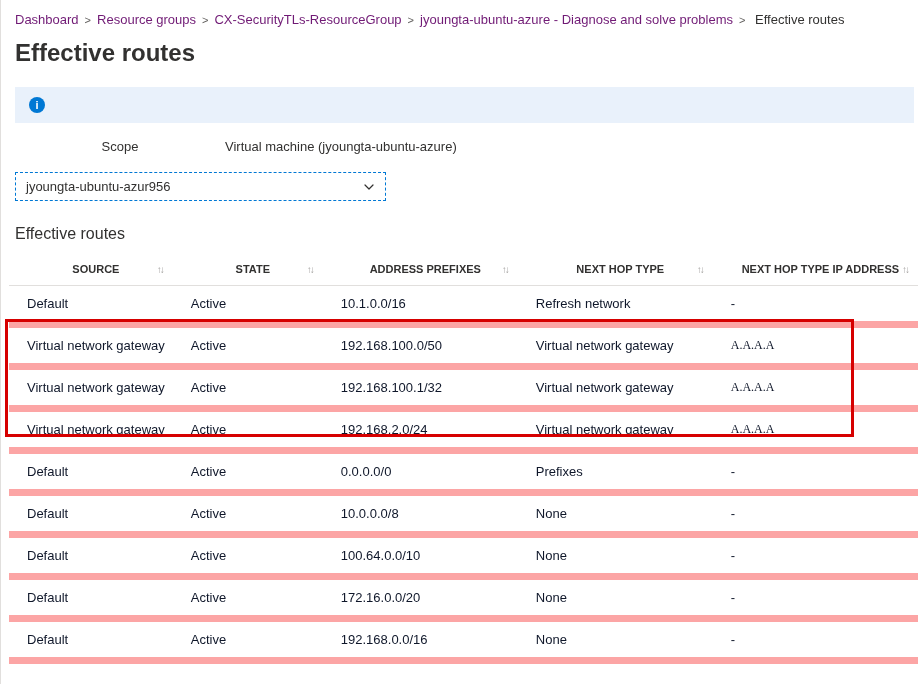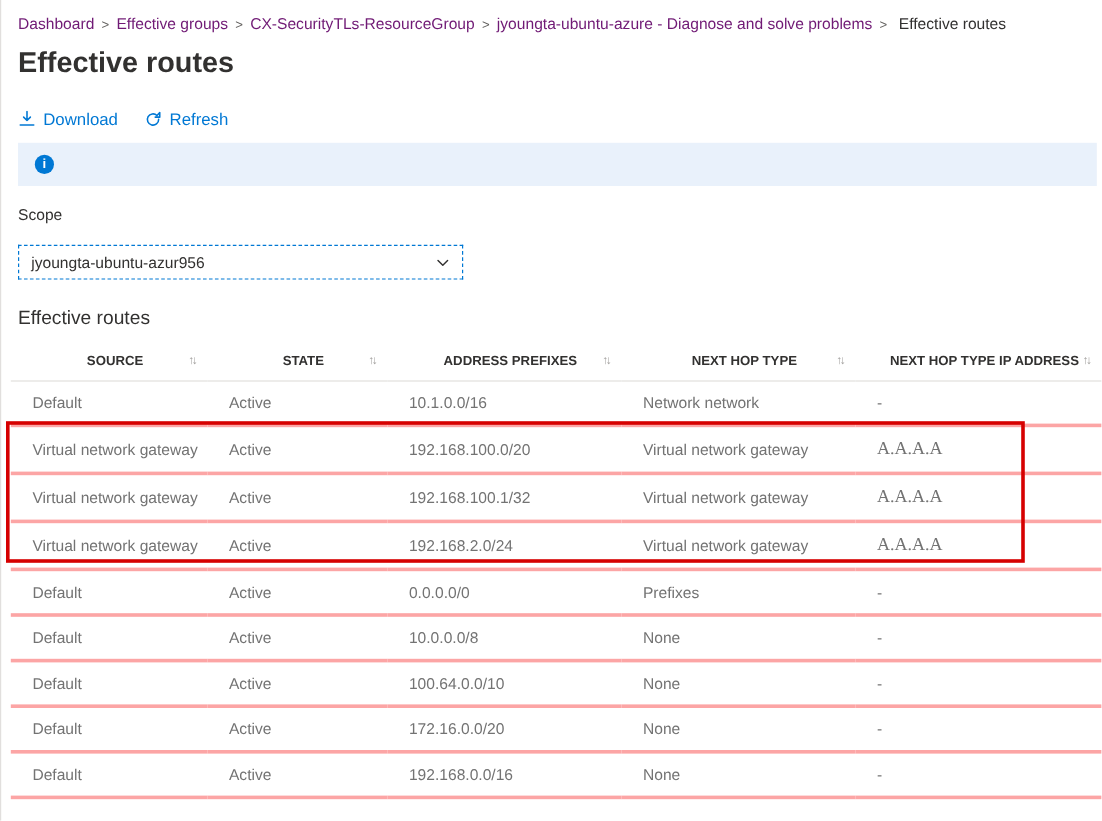--- a/index.html
+++ b/index.html
@@ -72,20 +72,21 @@
     display: inline-flex;
     align-items: center; justify-content: center;
     font-size: 11px; font-weight: 700;
     flex-shrink: 0;
   }
   .form-area { padding: 16px 14px 6px 14px; }
   .form-row {
     display: flex;
     align-items: center;
     margin-bottom: 18px;
+    text-align: center;
   }
   .form-row .lbl {
     width: 210px;
     font-size: 13px;
     color: #323130;
   }
   .form-row .val {
     font-size: 13px;
     color: #323130;
   }
@@ -125,69 +126,56 @@
     position: absolute;
     right: 10px;
     top: 50%;
     transform: translateY(-50%);
     color: #a19f9d;
     font-size: 10px;
     letter-spacing: -2px;
   }
   table.routes tbody td {
     padding: 10px 8px 10px 18px;
-    border-bottom: 3px solid #fca5a5;
-    font-size: 13px;
-    color: #737373;
+    border-bottom: 7px solid #fca5a5;
+    font-size: 13px;
+    color: #0f172a;
     white-space: nowrap;
   }
   table.routes tbody td.ip {
     font-family: "Times New Roman", serif;
-    font-size: 15px;
+    font-size: 12px;
   }
   .highlight-box {
     position: absolute;
     border: 3px solid #d60000;
     pointer-events: none;
   }
   .content-wrap { position: relative; }
 </style>
 </head>
 <body>
 
 <div class="page">
   <div class="breadcrumb">
-    <span id="crumbs"><span class="crumb">Dashboard</span><span class="sep">&gt;</span><span class="crumb">Effective groups</span><span class="sep">&gt;</span><span class="crumb">CX-SecurityTLs-ResourceGroup</span><span class="sep">&gt;</span><span class="crumb">jyoungta-ubuntu-azure - Diagnose and solve problems</span><span class="sep">&gt;</span></span>
+    <span id="crumbs"><span class="crumb">Dashboard</span><span class="sep">&gt;</span><span class="crumb">Resource groups</span><span class="sep">&gt;</span><span class="crumb">CX-SecurityTLs-ResourceGroup</span><span class="sep">&gt;</span><span class="crumb">jyoungta-ubuntu-azure - Diagnose and solve problems</span><span class="sep">&gt;</span></span>
     <span class="current">Effective routes</span>
   </div>
 
   <h1 class="title">Effective routes</h1>
 
-  <div class="toolbar">
-    <span class="tbtn">
-      <svg viewBox="0 0 16 16">
-          <path d="M8 1v8m0 0L5 6m3 3l3-3M2 13h12" stroke="#0078d4" stroke-width="1.4" fill="none" stroke-linecap="round" stroke-linejoin="round"></path>
-        </svg>
-      <span>Download</span>
-    </span>
-    <span class="tbtn">
-      <svg viewBox="0 0 16 16">
-          <path d="M13 8a5 5 0 1 1-1.5-3.5L14 2v4h-4" stroke="#0078d4" stroke-width="1.4" fill="none" stroke-linecap="round" stroke-linejoin="round"></path>
-        </svg>
-      <span>Refresh</span>
-    </span>
-  </div>
 
   <div class="info-bar">
     <span class="info-icon">i</span>
   </div>
 
   <div class="form-area">
     <div class="form-row">
       <div class="lbl">Scope</div>
+      <div class="val">Virtual machine (jyoungta-ubuntu-azure)</div>
     </div>
     <div class="form-row">
       <div class="select-box">
         <span>jyoungta-ubuntu-azur956</span>
         <svg viewBox="0 0 12 12">
             <path d="M2 4l4 4 4-4" stroke="#323130" stroke-width="1.2" fill="none" stroke-linecap="round" stroke-linejoin="round"></path>
           </svg>
       </div>
     </div>
   </div>
@@ -210,27 +198,27 @@
           <th><span>Address Prefixes</span><span class="sort">↑↓</span></th>
           <th><span>Next Hop Type</span><span class="sort">↑↓</span></th>
           <th><span>Next Hop Type IP Address</span><span class="sort">↑↓</span></th>
         </tr>
       </thead>
       <tbody id="routes-body">
           <tr>
             <td>Default</td>
             <td>Active</td>
             <td>10.1.0.0/16</td>
-            <td>Network network</td>
+            <td>Refresh network</td>
             <td>-</td>
           </tr>
           <tr class="hl-row">
             <td>Virtual network gateway</td>
             <td>Active</td>
-            <td>192.168.100.0/20</td>
+            <td>192.168.100.0/50</td>
             <td>Virtual network gateway</td>
             <td class="ip">A.A.A.A</td>
           </tr>
           <tr class="hl-row">
             <td>Virtual network gateway</td>
             <td>Active</td>
             <td>192.168.100.1/32</td>
             <td>Virtual network gateway</td>
             <td class="ip">A.A.A.A</td>
           </tr>

